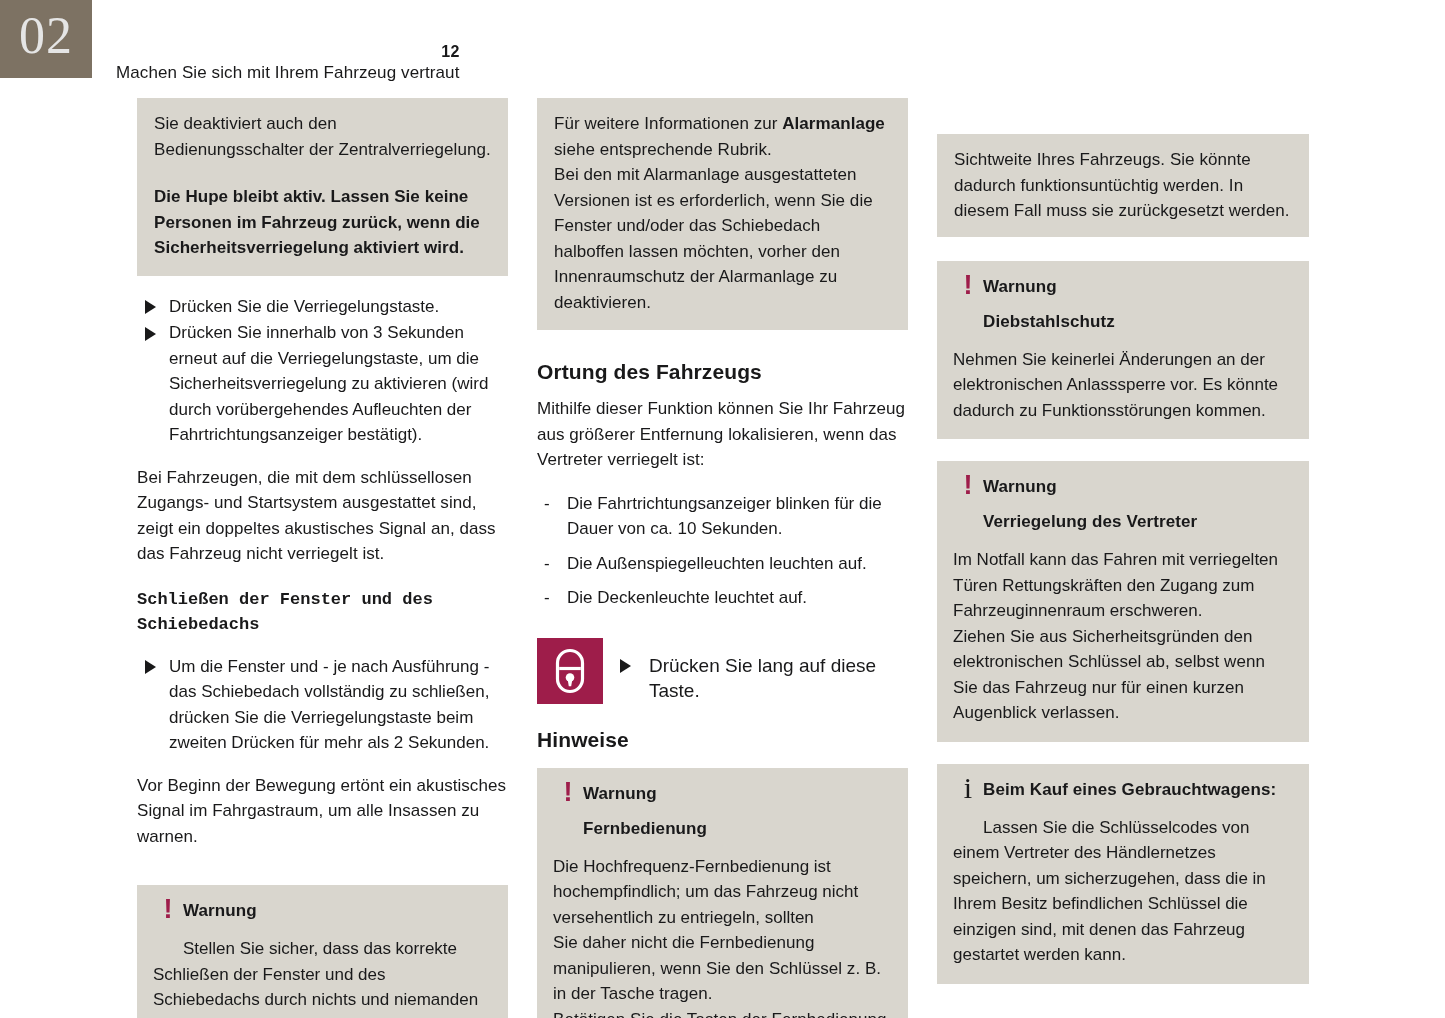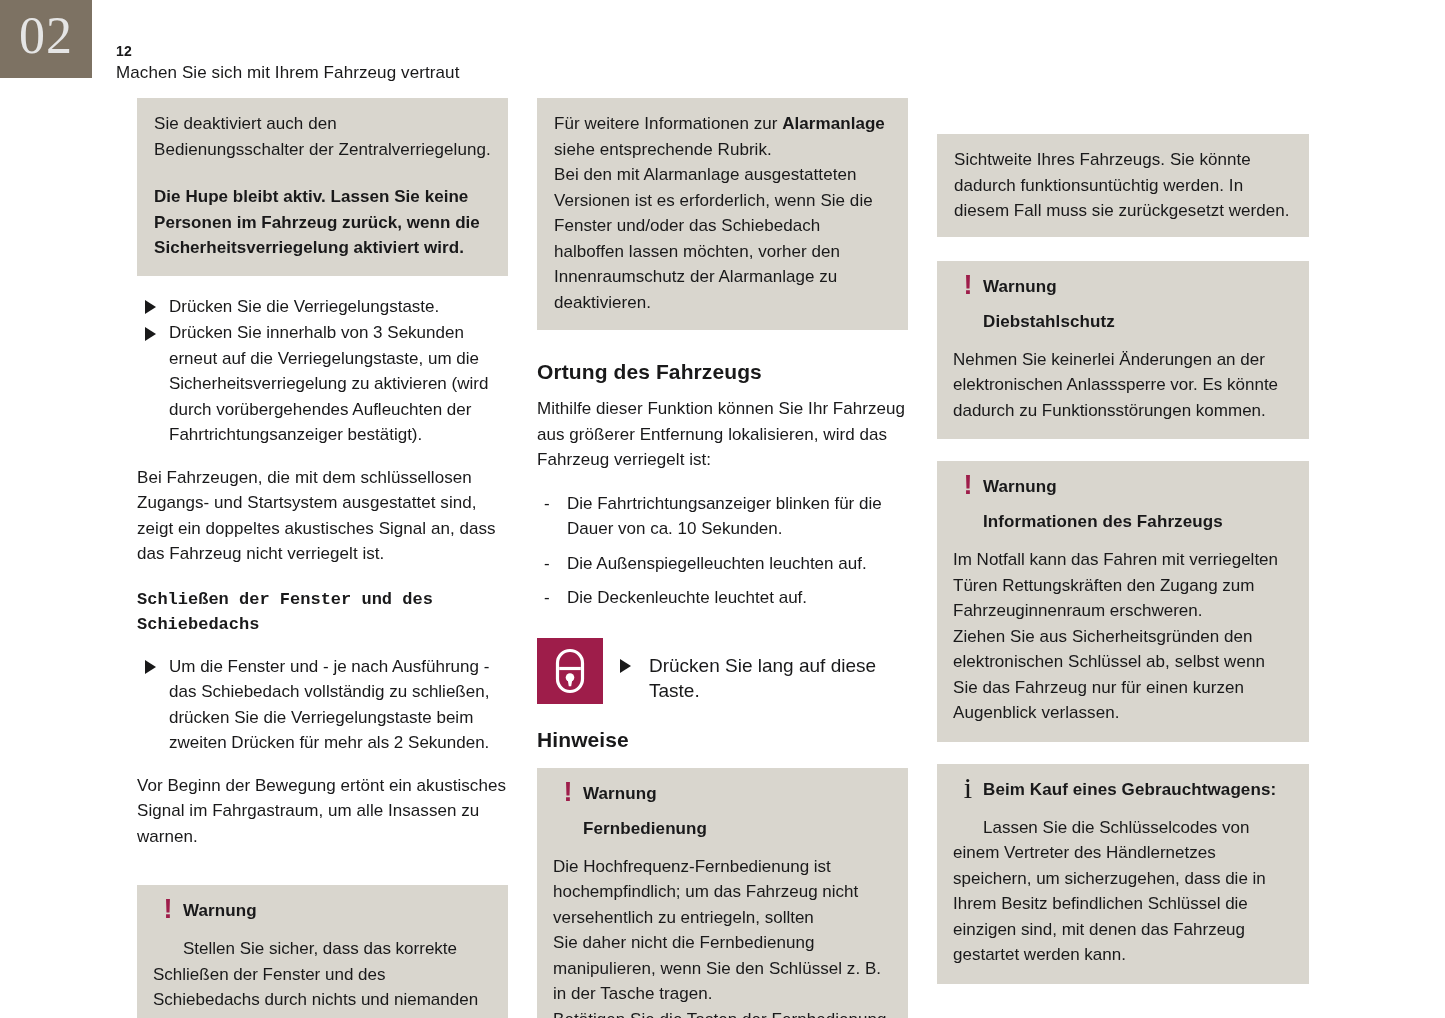--- a/index.html
+++ b/index.html
@@ -44,24 +44,25 @@
     transform: translateY(-3px);
   }
 
   
   .header {
     position: absolute;
     left: 116px;
     top: 42px;
   }
   .header .pagenum {
-    font-size: 14px;
+    font-size: 16px;
     font-weight: bold;
     line-height: 19px;
     letter-spacing: 0.2px;
+    text-align: right;
   }
   .header .chaptitle {
     font-size: 17px;
     font-weight: 400;
     line-height: 24px;
     letter-spacing: 0.1px;
   }
 
   
   .col {
@@ -316,21 +317,21 @@
       <p class="body"><span>Für weitere Informationen zur </span><strong>Alarmanlage</strong><span> siehe entsprechende Rubrik.</span></p>
       <p class="body">Bei den mit Alarmanlage ausgestatteten Versionen ist es erforderlich, wenn Sie die Fenster und/oder das Schiebedach halboffen lassen möchten, vorher den Innenraumschutz der Alarmanlage zu deaktivieren.</p>
     </div>
 
     <div class="spacer-28"></div>
 
     <h2 class="section">Ortung des Fahrzeugs</h2>
 
     <div class="spacer-10"></div>
 
-    <p class="body">Mithilfe dieser Funktion können Sie Ihr Fahrzeug aus größerer Entfernung lokalisieren, wird das Fahrzeug verriegelt ist:</p>
+    <p class="body">Mithilfe dieser Funktion können Sie Ihr Fahrzeug aus größerer Entfernung lokalisieren, wenn das Vertreter verriegelt ist:</p>
 
     <div class="spacer-18"></div>
 
     <ul class="dlist">
       <li>
         <span class="dash">-</span>
         <span>Die Fahrtrichtungsanzeiger blinken für die Dauer von ca. 10 Sekunden.</span>
       </li>
       <li>
         <span class="dash">-</span>
@@ -400,21 +401,21 @@
       <div class="notice-body">Nehmen Sie keinerlei Änderungen an der elektronischen Anlasssperre vor. Es könnte dadurch zu Funktionsstörungen kommen.</div>
     </div>
 
     <div class="spacer-22"></div>
 
     <div class="notice">
       <div class="notice-head">
         <div class="notice-glyph">!</div>
         <div class="notice-titles">
           <div class="notice-title">Warnung</div>
-          <div class="notice-sub">Informationen des Fahrzeugs</div>
+          <div class="notice-sub">Verriegelung des Vertreter</div>
         </div>
       </div>
       <div class="notice-body">Im Notfall kann das Fahren mit verriegelten Türen Rettungskräften den Zugang zum Fahrzeuginnenraum erschweren.</div>
       <div class="body">Ziehen Sie aus Sicherheitsgründen den elektronischen Schlüssel ab, selbst wenn Sie das Fahrzeug nur für einen kurzen Augenblick verlassen.</div>
     </div>
 
     <div class="spacer-22"></div>
 
     <div class="notice">
       <div class="notice-head">

